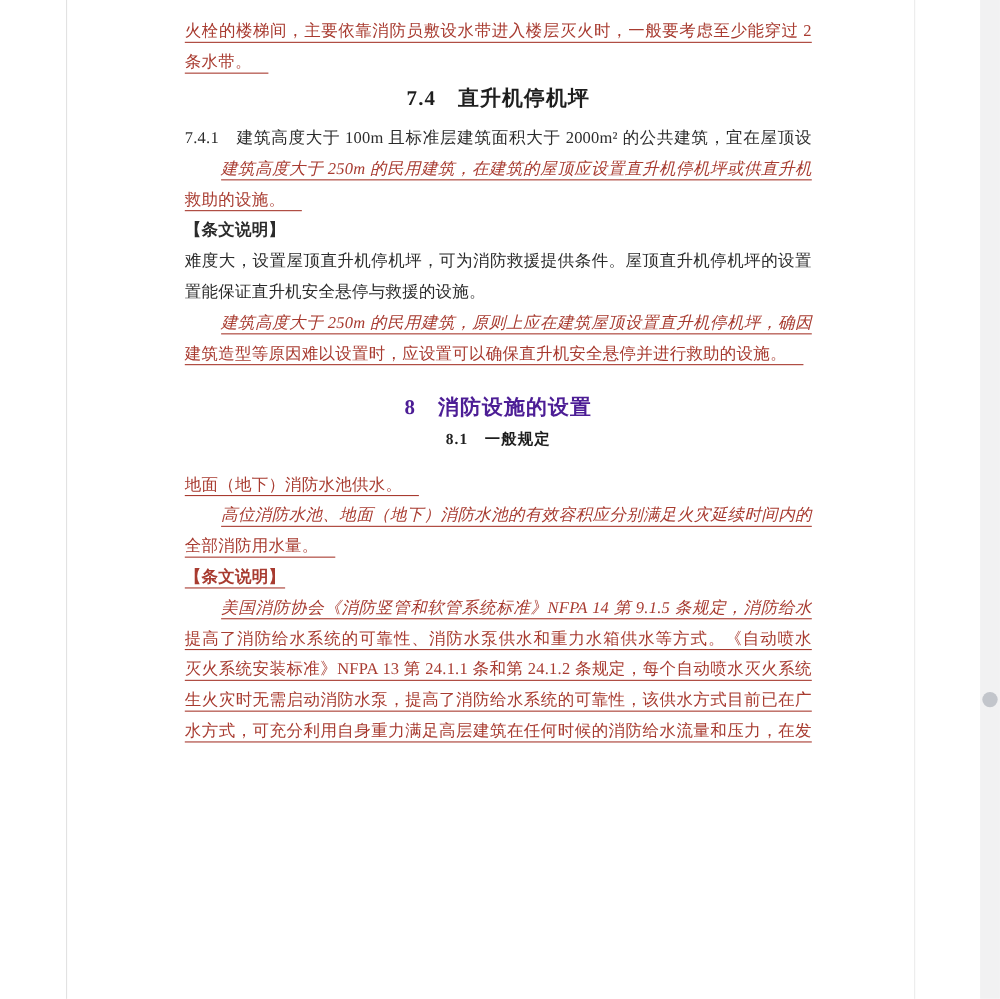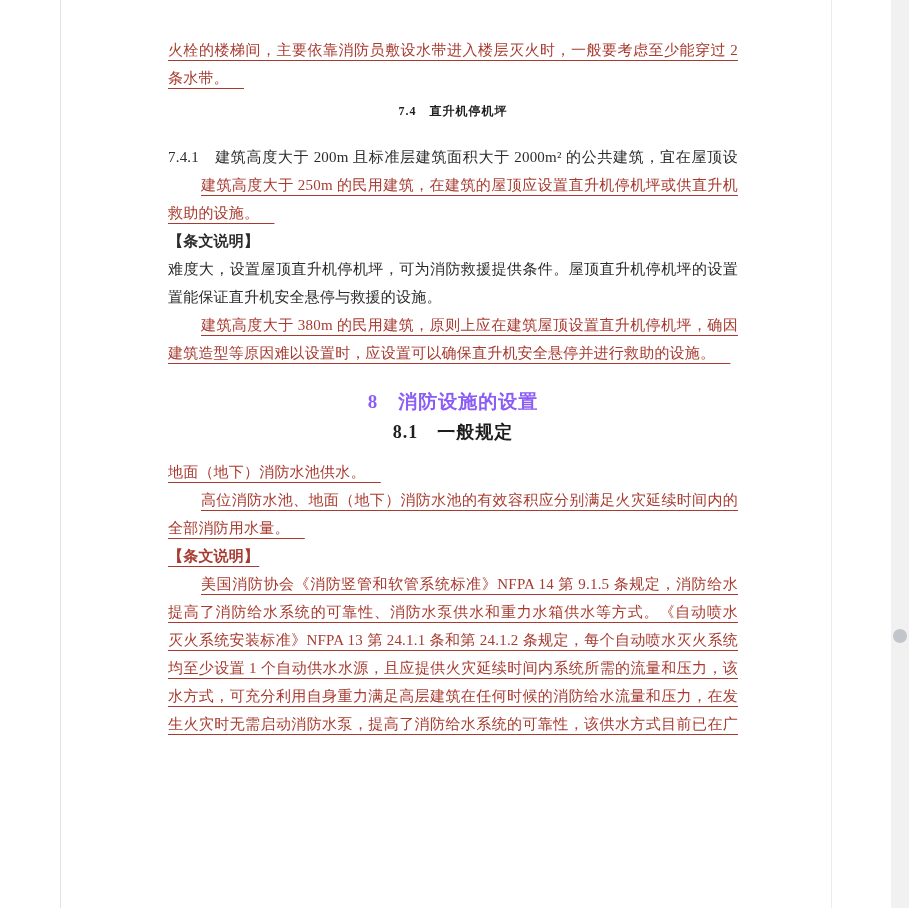--- a/index.html
+++ b/index.html
@@ -13,77 +13,76 @@
   #page-right-edge{left:831px;background:#ececec;}
   #scrollbar{
     position:absolute;top:0;right:0;width:18px;height:908px;
     background:#f1f1f2;
   }
   #scrollbar-thumb{
     position:absolute;left:2px;top:629px;width:14px;height:14px;
     border-radius:50%;background:#c2c5cb;
   }
   #doc-content{
-    position:absolute;left:168px;top:0;width:570px;padding-top:36px;
+    position:absolute;left:168px;top:0;width:570px;padding-top:15px;
     font-size:15px;color:#2b2b2b;
   }
   .line{
     height:28px;line-height:28px;white-space:pre-wrap;
     letter-spacing:0.2px;
   }
   .line.j{text-align:justify;text-align-last:justify;text-justify:inter-character;}
-  .line.ind{text-indent:2.2em;}
+  .line.ind{text-indent:2.2em;font-style:italic;}
   .line.red{color:#a83b30;}
   .line.b{font-weight:bold;}
   .line.u{
     text-decoration:underline;
     text-decoration-thickness:1px;
     text-underline-offset:5px;
     text-decoration-color:#a83b30;
   }
   .line.h1{
-    font-size:12px;font-weight:bold;text-align:center;color:#1e1e1e;
-    margin:5px 0 18px 0;letter-spacing:1px;
+    font-size:19px;font-weight:bold;text-align:center;color:#1e1e1e;
+    margin:5px 0 8px 0;letter-spacing:1px;
   }
   .line.hch{
-    font-size:19px;font-weight:bold;text-align:center;color:#8b5cf6;
+    font-size:19px;font-weight:bold;text-align:center;color:#4c1d95;
     margin-top:21px;letter-spacing:1px;
   }
   .line.hsub{
-    font-size:18px;font-weight:bold;text-align:center;color:#1e1e1e;
+    font-size:14px;font-weight:bold;text-align:center;color:#1e1e1e;
     margin:2px 0 12px 0;letter-spacing:1px;
   }
 </style>
 </head>
 <body style="background: rgb(255, 255, 255);">
 
 <div class="page-edge" id="page-left-edge"></div>
 <div class="page-edge" id="page-right-edge"></div>
 
 <div id="doc-content">
     <div class="line red u j">火栓的楼梯间，主要依靠消防员敷设水带进入楼层灭火时，一般要考虑至少能穿过 2</div>
     <div class="line red u">条水带。　</div>
     <div class="line h1">7.4　直升机停机坪</div>
-    <div class="line j">7.4.1　建筑高度大于 200m 且标准层建筑面积大于 2000m² 的公共建筑，宜在屋顶设</div>
+    <div class="line j">7.4.1　建筑高度大于 100m 且标准层建筑面积大于 2000m² 的公共建筑，宜在屋顶设</div>
     <div class="line red u j ind">建筑高度大于 250m 的民用建筑，在建筑的屋顶应设置直升机停机坪或供直升机</div>
     <div class="line red u">救助的设施。　</div>
     <div class="line b">【条文说明】</div>
     <div class="line j">难度大，设置屋顶直升机停机坪，可为消防救援提供条件。屋顶直升机停机坪的设置</div>
     <div class="line">置能保证直升机安全悬停与救援的设施。</div>
-    <div class="line red u j ind">建筑高度大于 380m 的民用建筑，原则上应在建筑屋顶设置直升机停机坪，确因</div>
+    <div class="line red u j ind">建筑高度大于 250m 的民用建筑，原则上应在建筑屋顶设置直升机停机坪，确因</div>
     <div class="line red u">建筑造型等原因难以设置时，应设置可以确保直升机安全悬停并进行救助的设施。　</div>
     <div class="line hch">8　消防设施的设置</div>
     <div class="line hsub">8.1　一般规定</div>
     <div class="line red u">地面（地下）消防水池供水。　</div>
     <div class="line red u j ind">高位消防水池、地面（地下）消防水池的有效容积应分别满足火灾延续时间内的</div>
     <div class="line red u">全部消防用水量。　</div>
     <div class="line red u b">【条文说明】</div>
     <div class="line red u j ind">美国消防协会《消防竖管和软管系统标准》NFPA 14 第 9.1.5 条规定，消防给水</div>
     <div class="line red u j">提高了消防给水系统的可靠性、消防水泵供水和重力水箱供水等方式。《自动喷水</div>
     <div class="line red u j">灭火系统安装标准》NFPA 13 第 24.1.1 条和第 24.1.2 条规定，每个自动喷水灭火系统</div>
-    <div class="line red u j">均至少设置 1 个自动供水水源，且应提供火灾延续时间内系统所需的流量和压力，该</div>
+    <div class="line red u j">生火灾时无需启动消防水泵，提高了消防给水系统的可靠性，该供水方式目前已在广</div>
     <div class="line red u j">水方式，可充分利用自身重力满足高层建筑在任何时候的消防给水流量和压力，在发</div>
-    <div class="line red u j">生火灾时无需启动消防水泵，提高了消防给水系统的可靠性，该供水方式目前已在广</div>
   </div>
 
 <div id="scrollbar" style="background: rgb(241, 241, 242);">
   <div id="scrollbar-thumb" style="background: rgb(194, 197, 203);"></div>
 </div>
 
 </body></html>

